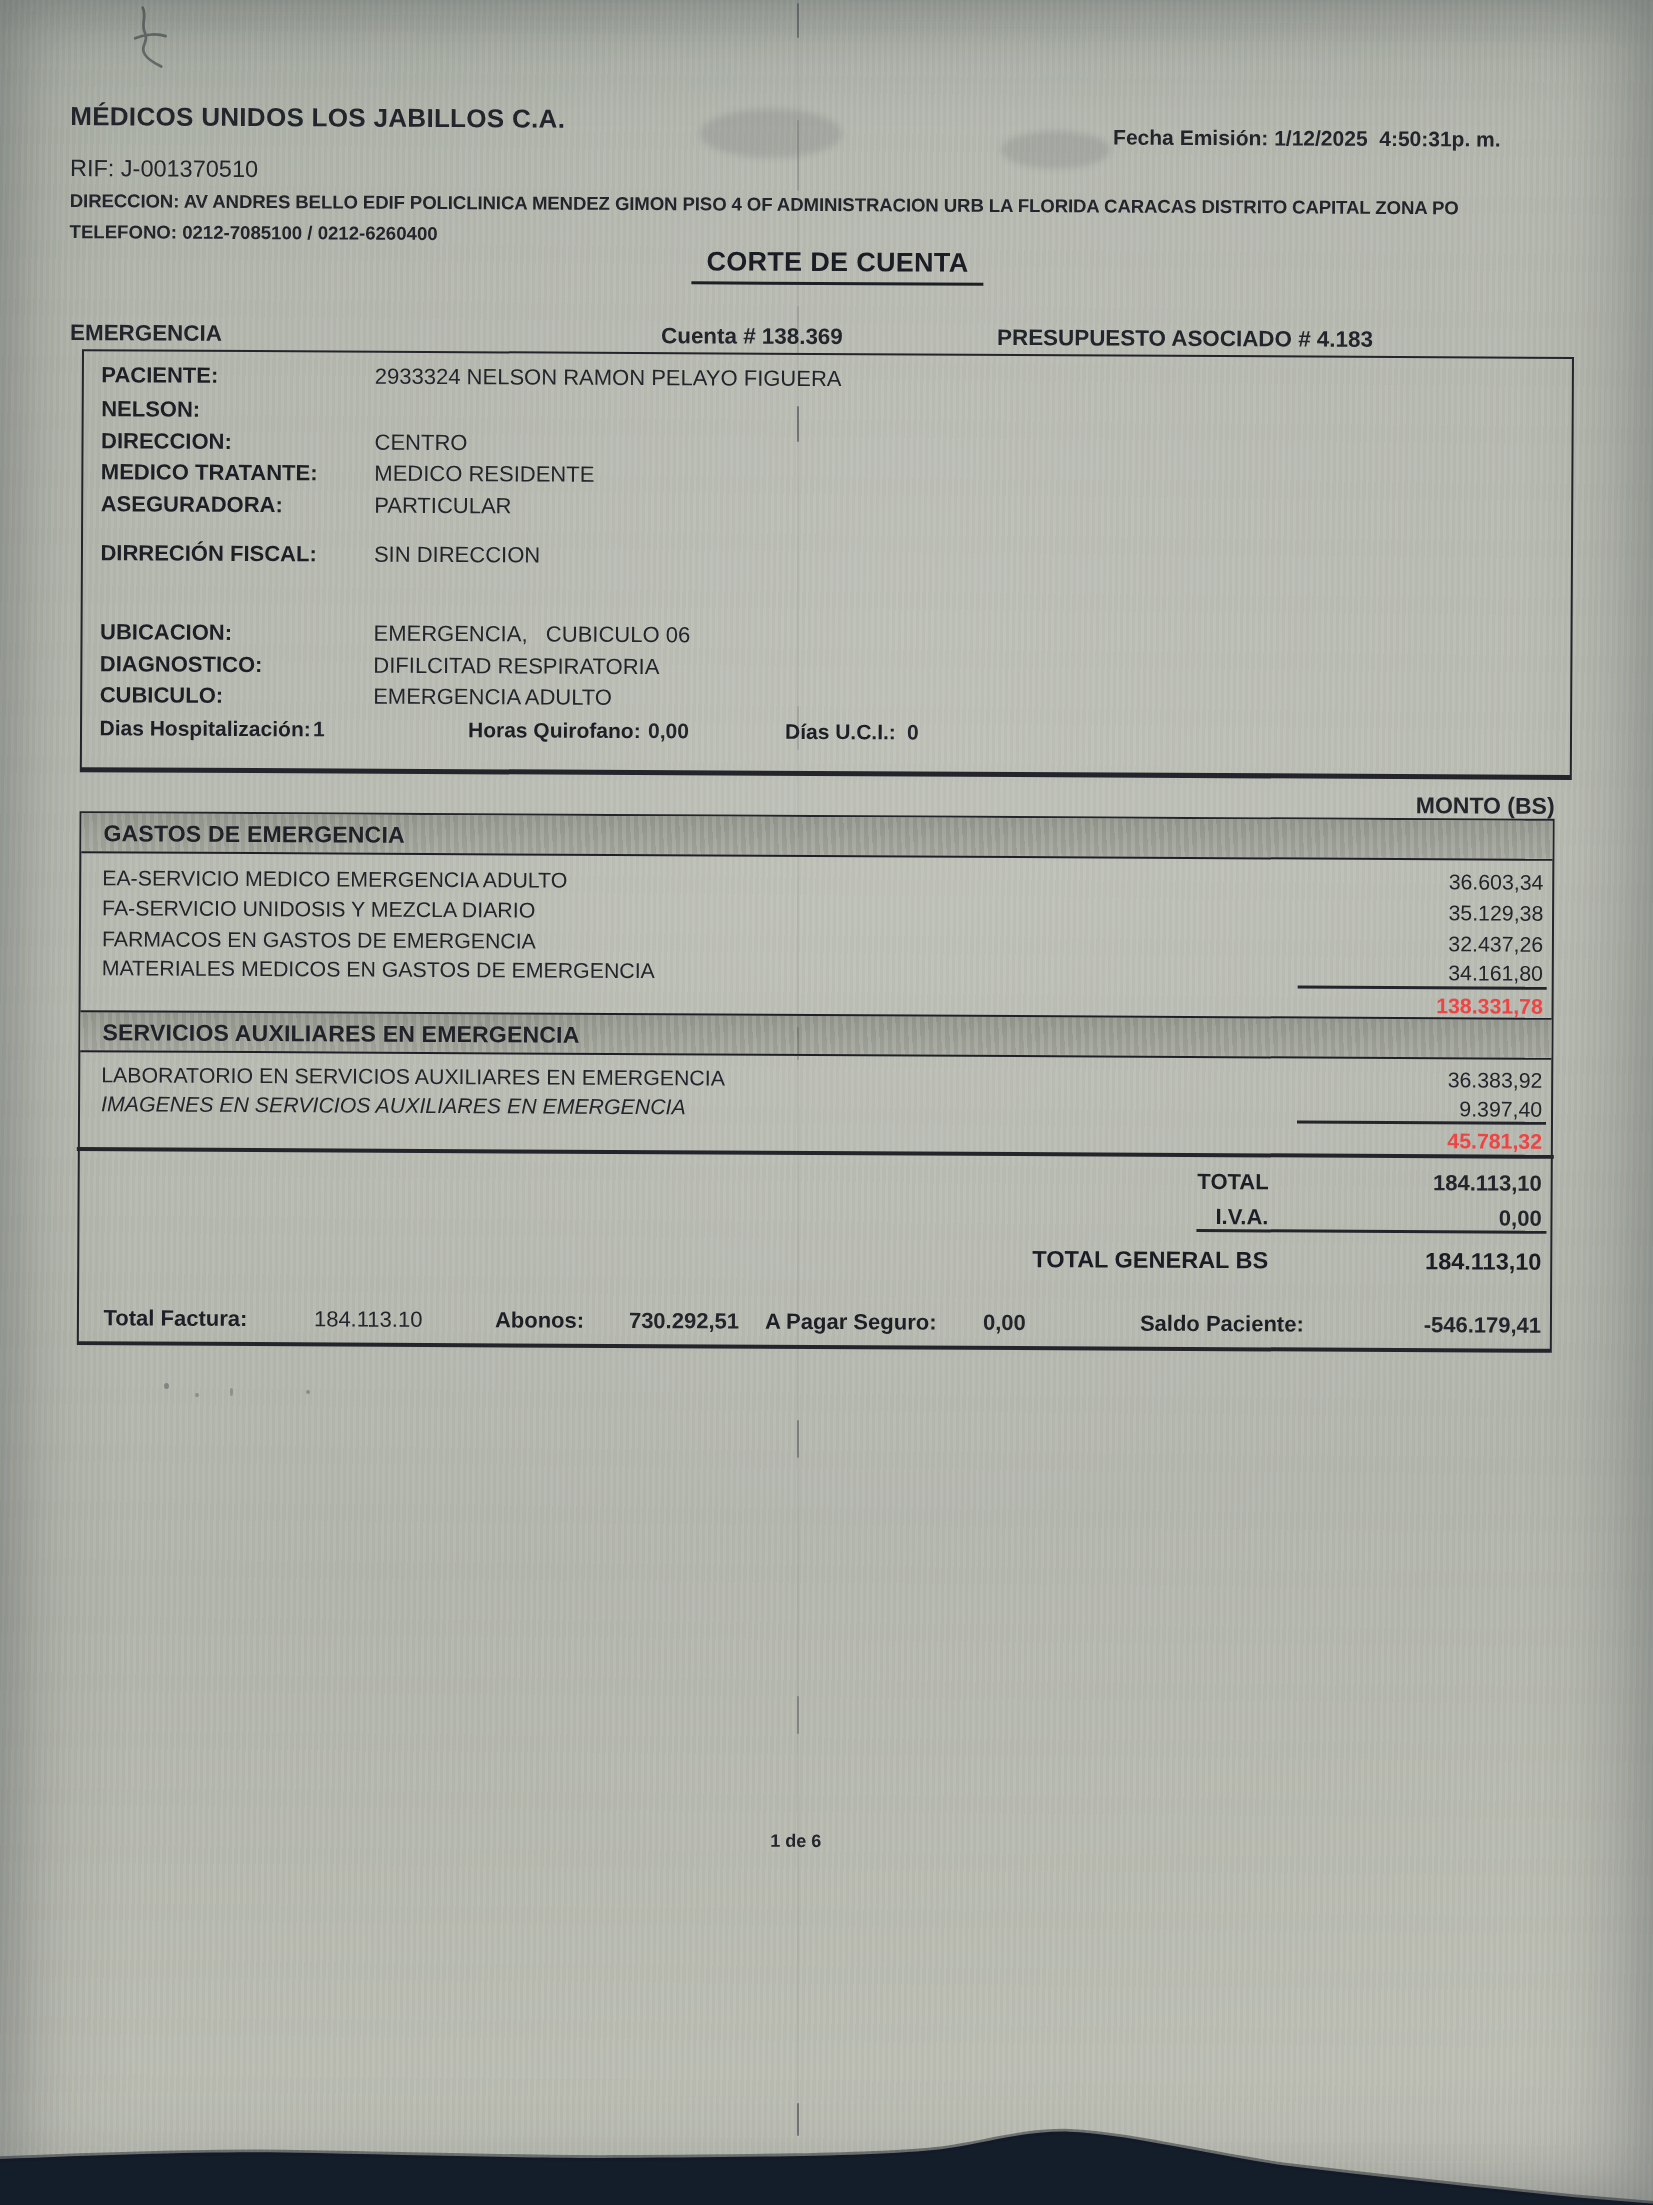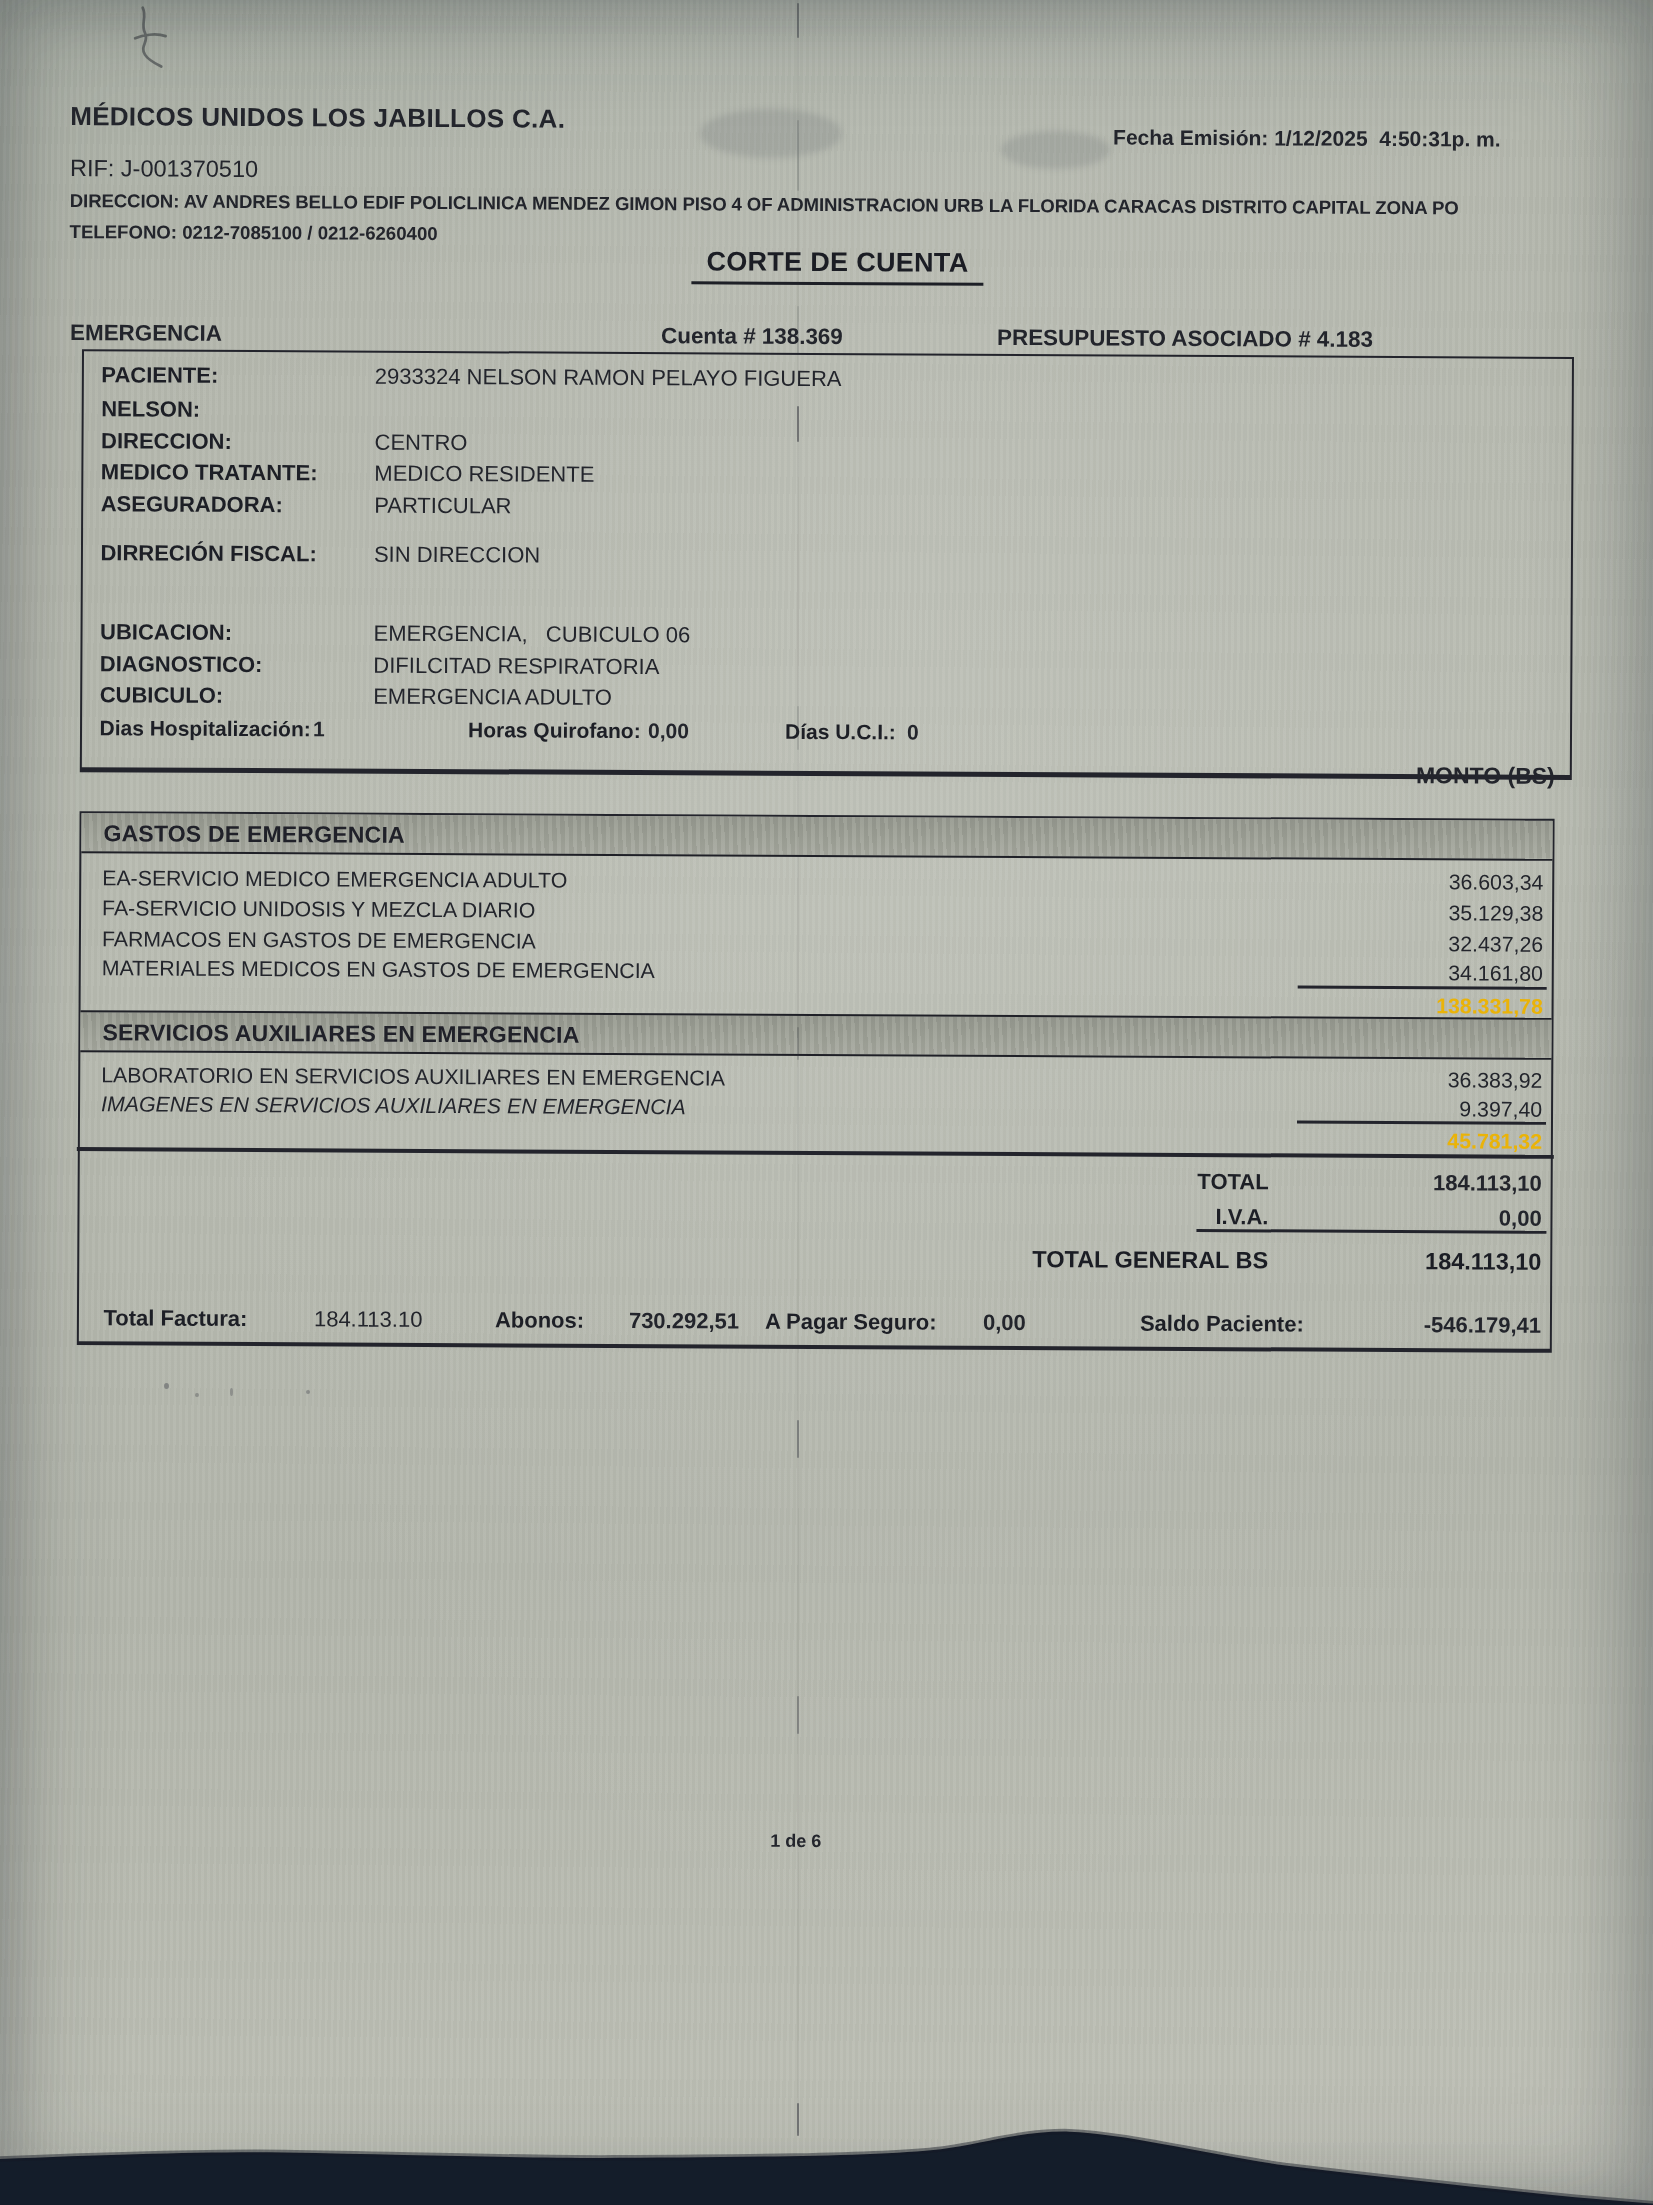--- a/index.html
+++ b/index.html
@@ -44,37 +44,37 @@
   
   .pbox{
     left:83px;top:353px;width:1488px;height:416px;
     border:2.7px solid #23242c;border-bottom-width:5.5px;border-right-width:2.2px;
   }
   .pl{position:absolute;left:17.5px;font-size:22px;font-weight:700;color:#1d1f26;}
   .pv{position:absolute;left:291px;font-size:22px;font-weight:500;}
   .sl{position:absolute;font-size:21px;font-weight:700;color:#1d1f26;}
   .sv{position:absolute;font-size:21px;font-weight:700;}
   
-  .monto{right:96px;top:759px;font-size:23px;font-weight:700;}
+  .monto{right:96px;top:789px;font-size:23px;font-weight:700;}
   
   .cbox{
     left:83px;top:815px;width:1471px;height:528px;
     border:2.7px solid #23242c;border-bottom-width:4.9px;
   }
   .gbar{
     position:absolute;left:0;right:0;height:38px;
     background:
       repeating-linear-gradient(88deg, rgba(255,255,255,.05) 0 3.8px, rgba(0,0,0,.05) 3.8px 8.2px),
       linear-gradient(180deg,#989b91,#a7aaa0);
     border-bottom:2.7px solid #1f2027;
   }
   .gbar .t{position:absolute;left:22px;top:6.6px;font-size:23px;font-weight:700;color:#202129;letter-spacing:0.2px;}
   .clabel{position:absolute;left:21px;font-size:21.3px;font-weight:500;}
   .camount{position:absolute;right:8.8px;font-size:21.3px;font-weight:500;text-align:right;}
-  .sub{position:absolute;right:8.8px;font-size:21.3px;font-weight:700;color:#eab308;text-align:right;}
+  .sub{position:absolute;right:8.8px;font-size:21.3px;font-weight:700;color:#ef4444;text-align:right;}
   .uline{position:absolute;height:2.7px;background:#23242c;}
   .sep{position:absolute;left:-2.7px;right:-2.7px;height:4.4px;background:#23242c;}
   .tlabel{position:absolute;right:282px;font-size:22px;font-weight:700;color:#1d1f26;text-align:right;}
   .tamount{position:absolute;right:8.8px;font-size:22px;font-weight:600;text-align:right;}
   .tg{font-size:23.5px;font-weight:700;color:#1b1d24;}
   .it{font-style:italic;}
   .suml{position:absolute;font-size:22px;font-weight:700;color:#1d1f26;}
   .sumv{position:absolute;font-size:22px;font-weight:600;}
   .footer{left:779px;top:1831px;font-size:18px;font-weight:700;}
   

